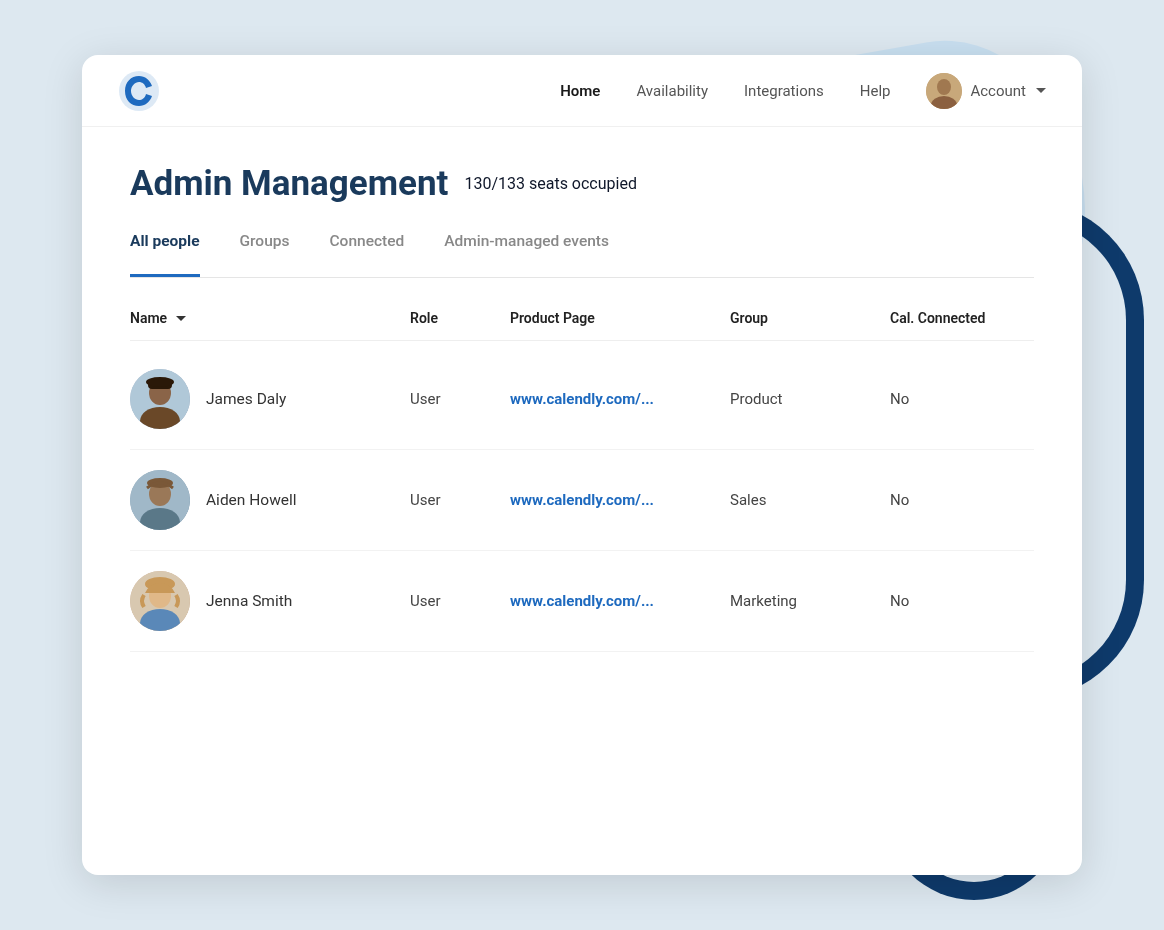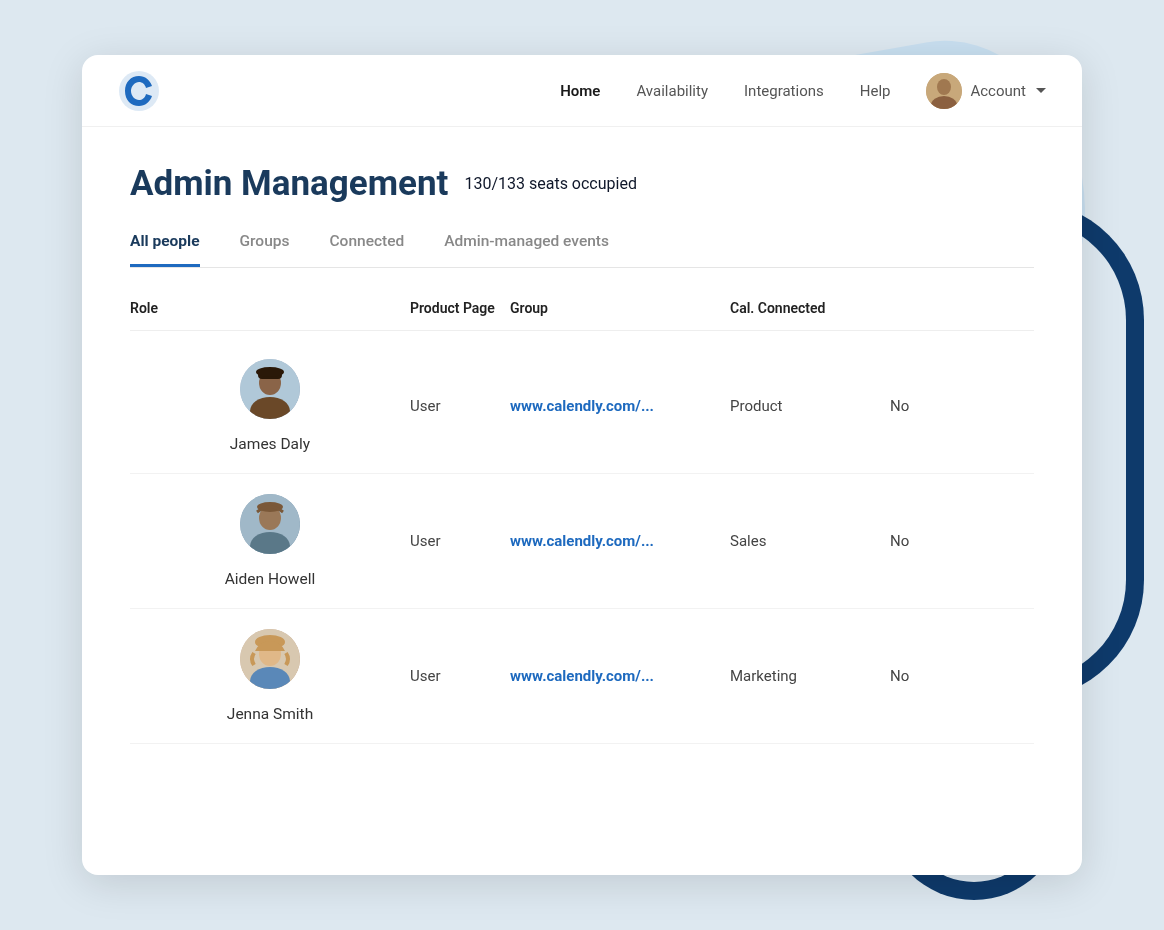--- a/index.html
+++ b/index.html
@@ -173,21 +173,21 @@
     .tabs {
       display: flex;
       gap: 40px;
       border-bottom: 1px solid #e5e5e5;
       margin-bottom: 32px;
     }
 
     .tab {
       font-size: 15.5px;
       color: #888;
-      padding-bottom: 14px;
+      padding-bottom: 24px;
       cursor: pointer;
       font-weight: 500;
       position: relative;
       border-bottom: 2px solid transparent;
     }
 
     .tab.active {
       color: #1a3a5c;
       font-weight: 700;
       border-bottom: 3px solid #1e6abf;
@@ -224,21 +224,20 @@
       grid-template-columns: 280px 100px 220px 160px 160px;
       align-items: center;
       padding: 20px 0;
       border-bottom: 1px solid #f2f2f2;
     }
 
     .user-cell {
       display: flex;
       align-items: center;
       gap: 16px;
-      flex-direction: column;
     }
 
     .user-avatar {
       width: 60px;
       height: 60px;
       border-radius: 50%;
       overflow: hidden;
       flex-shrink: 0;
       background: #c8d8e8;
     }
@@ -335,20 +334,28 @@
     </div>
 
     <div class="tabs">
       <div class="tab active">All people</div>
       <div class="tab">Groups</div>
       <div class="tab">Connected</div>
       <div class="tab">Admin-managed events</div>
     </div>
 
     <div class="table-header">
+      <div class="th name-col">
+        <span>Name</span>
+        <span class="sort-icon">
+          <svg width="16" height="16" viewBox="0 0 16 16">
+              <path d="M8 11L3 6h10z" fill="#333"></path>
+            </svg>
+        </span>
+      </div>
       <div class="th">Role</div>
       <div class="th">Product Page</div>
       <div class="th">Group</div>
       <div class="th">Cal. Connected</div>
     </div>
 
     <div class="table-row">
       <div class="user-cell">
         <div class="user-avatar avatar-james">
           <svg viewBox="0 0 60 60" xmlns="http://www.w3.org/2000/svg">

